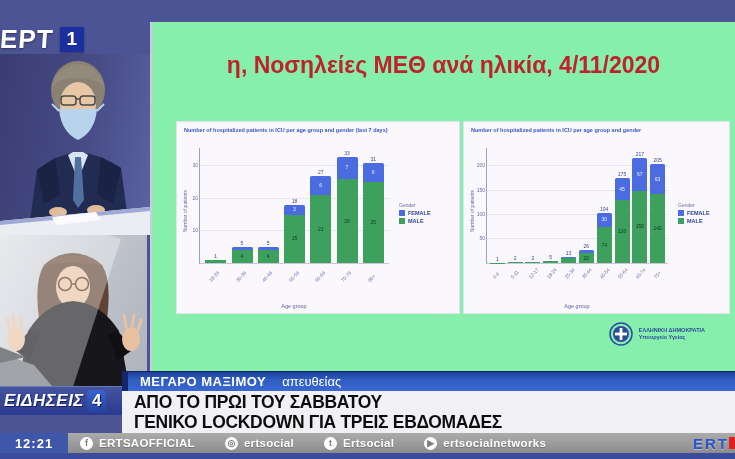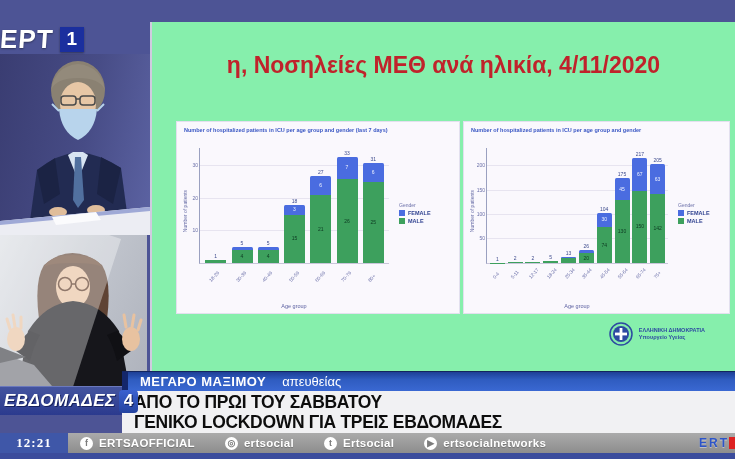--- a/index.html
+++ b/index.html
@@ -75,31 +75,31 @@
   .headline div{transform:scaleX(.97);transform-origin:left;white-space:nowrap;}
 
   
   .news-logo{position:absolute;left:0;top:386px;width:122px;height:29px;display:flex;align-items:center;
      background:linear-gradient(180deg,#44549f 0%,#2b3a8e 100%);border-top:1px solid #6b79bd;}
   .news-logo .nl-txt{color:#fff;font-style:italic;font-weight:800;font-size:17px;letter-spacing:.5px;padding-left:4px;text-shadow:1px 1px 0 #16205c;}
   .news-logo .nl-num{margin-left:3px;background:linear-gradient(180deg,#3a61d0,#2443a0);color:#fff;font-weight:800;font-size:17px;border-radius:4px;padding:1px 5px 2px;text-shadow:1px 1px 0 #101d54;}
   .url-bar{position:absolute;left:0;top:415px;width:122px;height:18px;background:#2d4aa1;color:#fff;
      display:flex;align-items:center;justify-content:center;font-weight:700;font-size:10.5px;border-top:1px solid #4c66bb;}
   .clock{position:absolute;left:0;top:433px;width:68px;height:20px;background:#3f57a8;color:#fff;
-     display:flex;align-items:center;justify-content:center;font-family:Liberation Serif, serif;font-weight:700;font-size:13px;letter-spacing:1px;}
+     display:flex;align-items:center;justify-content:center;font-family:Liberation Sans, sans-serif;font-weight:700;font-size:13px;letter-spacing:1px;}
 
   
   .social-bar{position:absolute;left:68px;top:433px;width:667px;height:20px;
      background:linear-gradient(180deg,#ababab 0%,#8d8d8d 100%);display:flex;align-items:center;padding-left:12px;color:#fff;}
   .soc-item{display:flex;align-items:center;margin-right:30px;}
   .soc-ic{width:13px;height:13px;border-radius:50%;background:#fff;color:#7c7c7c;display:flex;align-items:center;justify-content:center;
      font-size:9px;font-weight:700;margin-right:6px;line-height:13px;}
   .soc-label{font-size:11.5px;font-weight:700;letter-spacing:.3px;text-shadow:0 1px 1px rgba(0,0,0,.25);}
   .ert-mini{margin-left:auto;margin-right:0;display:flex;align-items:center;}
-  .ert-mini span{color:#2e55c8;font-weight:900;font-size:12px;letter-spacing:2px;text-shadow:0 1px 0 rgba(255,255,255,.4);}
+  .ert-mini span{color:#2e55c8;font-weight:900;font-size:15px;letter-spacing:2px;text-shadow:0 1px 0 rgba(255,255,255,.4);}
   .ert-mini i{width:6px;height:12px;background:#d22;display:inline-block;}
 
   .bottom-strip{position:absolute;left:0;top:453px;width:735px;height:6px;background:#3b4c9c;}
 </style>
 </head>
 <body>
 
 <div class="screen">
 
   <div class="ert-logo">
@@ -376,21 +376,21 @@
   <div class="live-bar">
     <span class="loc">ΜΕΓΑΡΟ ΜΑΞΙΜΟΥ</span>
     <span class="live">απευθείας</span>
   </div>
   <div class="headline">
     <div>ΑΠΟ ΤΟ ΠΡΩΙ ΤΟΥ ΣΑΒΒΑΤΟΥ</div>
     <div>ΓΕΝΙΚΟ LOCKDOWN ΓΙΑ ΤΡΕΙΣ ΕΒΔΟΜΑΔΕΣ</div>
   </div>
 
   <div class="news-logo">
-    <span class="nl-txt">ΕΒΔΟΜΑΔΕΣ</span>
+    <span class="nl-txt">ΕΙΔΗΣΕΙΣ</span>
     <span class="nl-num">4</span>
   </div>
   <div class="clock">12:21</div>
 
   <div class="social-bar">
     <span class="soc-item">
         <span class="soc-ic">f</span>
         <span class="soc-label">ERTSAOFFICIAL</span>
       </span>
       <span class="soc-item">

